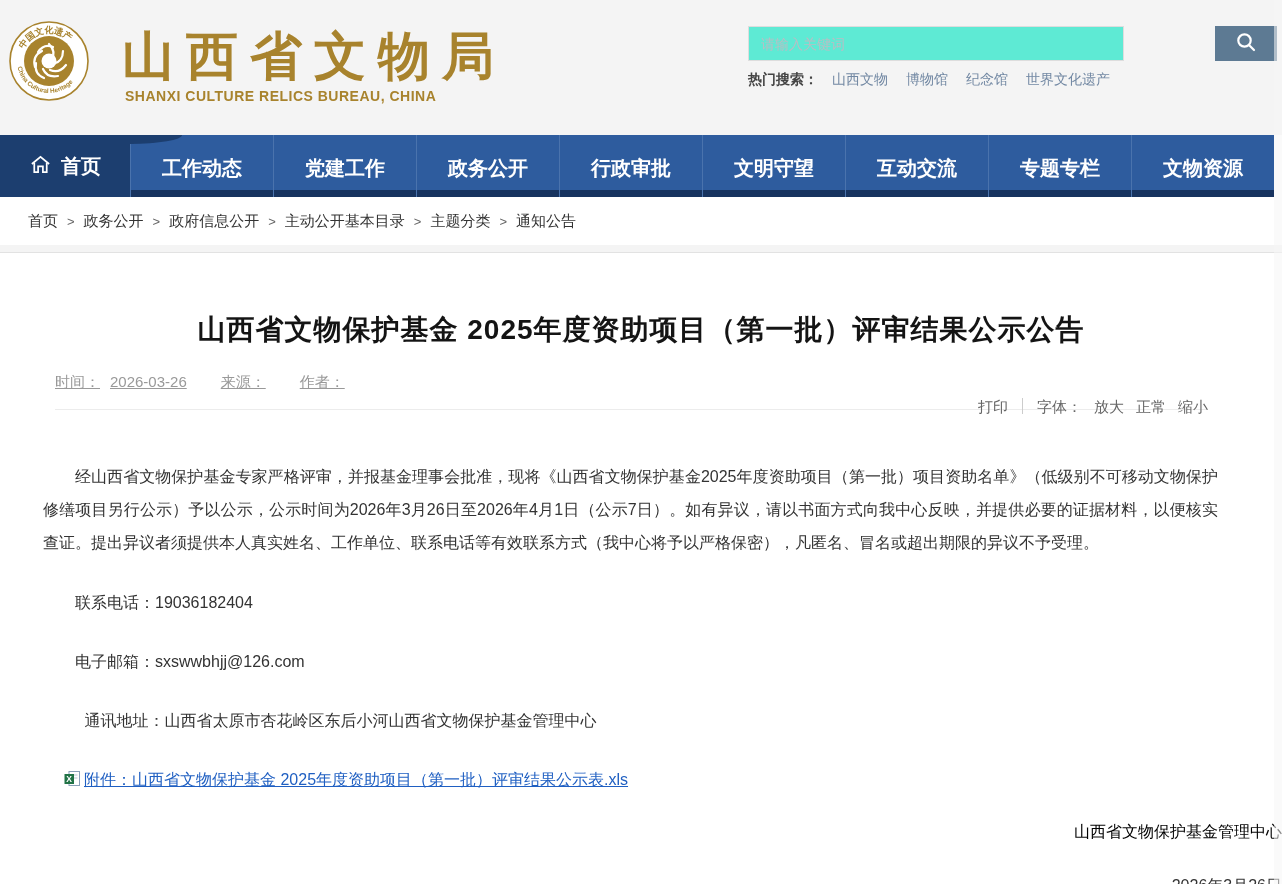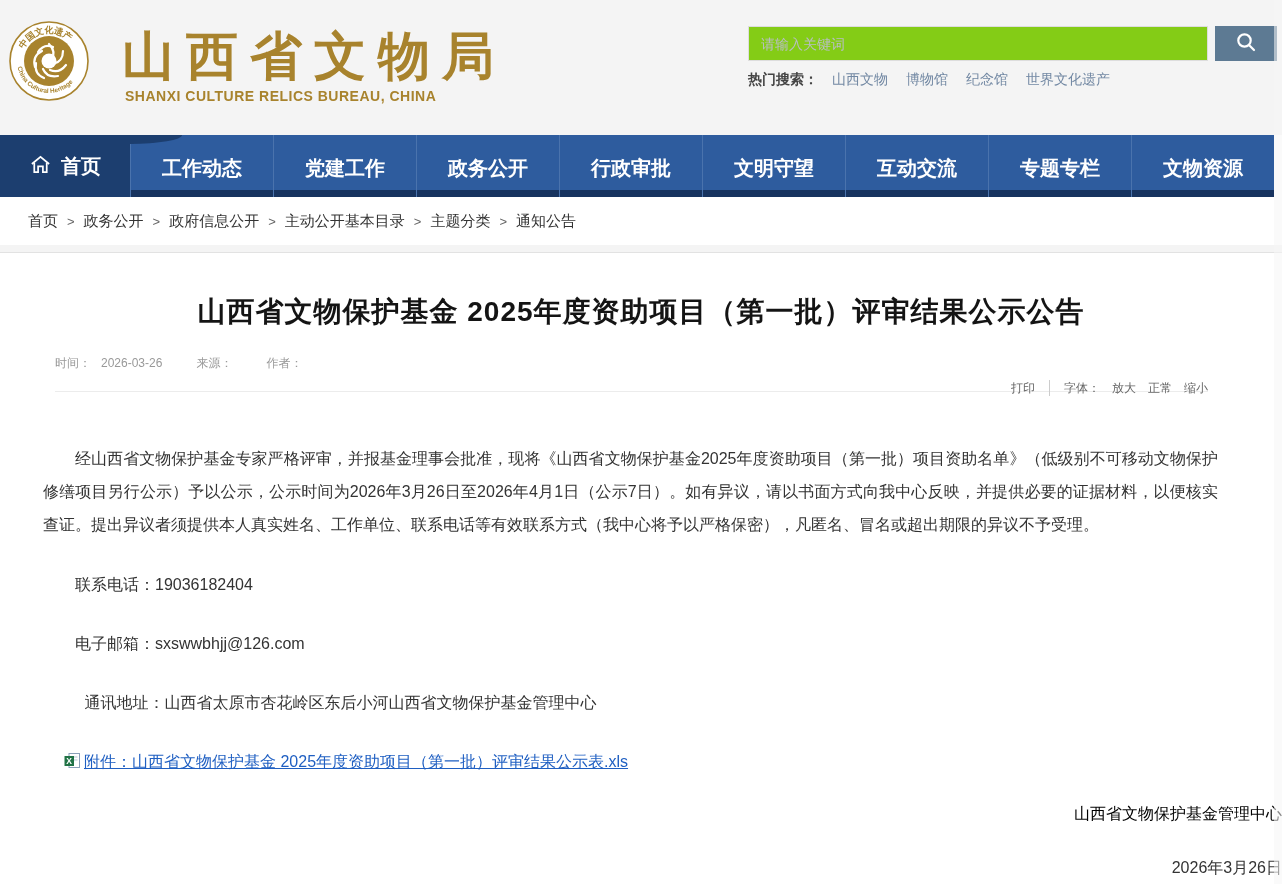--- a/index.html
+++ b/index.html
@@ -4,21 +4,21 @@
 <style>
   * { margin:0; padding:0; box-sizing:border-box; }
   html,body { width:1282px; height:884px; background:#fff; font-family:"Liberation Sans","DejaVu Sans",sans-serif; }
   .page { position:relative; width:1282px; height:884px; overflow:hidden; background:#fff; }
 
   
   .header { position:relative; width:1282px; height:135px; background:#f4f4f4; }
   .logo { position:absolute; left:8px; top:12px; width:82px; height:98px; }
   .site-title { position:absolute; left:122px; top:22px; font-family:"Liberation Serif","DejaVu Serif",serif; font-weight:bold; font-size:52px; letter-spacing:12px; color:#a8832d; white-space:nowrap; }
   .site-subtitle { position:absolute; left:125px; top:88px; font-size:14px; font-weight:bold; color:#a8832d; letter-spacing:0.5px; white-space:nowrap; }
-  .search-input { position:absolute; left:748px; top:26px; width:460px; height:35px; border:1px solid #ddd; background:#84cc16; padding:0 12px; font-size:14px; color:#333; outline:none; }
+  .search-input { position:absolute; left:748px; top:26px; width:376px; height:35px; border:1px solid #ddd; background:#5eead4; padding:0 12px; font-size:14px; color:#333; outline:none; }
   .search-input::placeholder { color:#b9bec4; }
   .search-btn { position:absolute; left:1215px; top:26px; width:62px; height:35px; background:#5d7a93; border:none; cursor:pointer; display:flex; align-items:center; justify-content:center; }
   .hot-row { position:absolute; left:748px; top:71px; font-size:14px; display:flex; align-items:center; }
   .hot-label { color:#444; font-weight:bold; margin-right:14px; }
   .hot-link { color:#7288a3; margin-right:18px; cursor:pointer; text-decoration:none; }
 
   
   .nav { position:absolute; left:0; top:135px; width:1274px; height:62px; background:#2e5c9e; }
   .nav-strip { position:absolute; left:0; bottom:0; width:100%; height:7px; background:#17335f; }
   .nav-home { position:absolute; left:0; top:0; width:130px; height:62px; background:#1c3e6f; display:flex; align-items:center; justify-content:center; gap:9px; cursor:pointer; z-index:2; }
@@ -28,22 +28,22 @@
   .nav-item { flex:1; display:flex; align-items:center; justify-content:center; color:#fff; font-size:20px; font-weight:bold; border-left:1px solid #4a73ad; cursor:pointer; }
 
   
   .crumb-row { position:absolute; left:0; top:197px; width:1282px; height:48px; background:#fff; display:flex; align-items:center; padding-left:28px; font-size:15px; color:#333; }
   .crumb-item { color:#333; cursor:pointer; text-decoration:none; }
   .crumb-sep { color:#666; margin:0 9px; font-size:13px; }
   .gray-band { position:absolute; left:0; top:245px; width:1282px; height:8px; background:#f4f4f4; border-bottom:1px solid #e2e2e2; }
 
   
   .article { position:absolute; left:0; top:254px; width:1282px; height:630px; background:#fff; }
-  .art-title { text-align:center; margin-top:39px; font-size:28px; font-weight:bold; color:#141414; letter-spacing:1px; }
-  .meta-row { position:relative; margin:24px 74px 0 55px; height:20px; font-size:12px; color:#999; border-bottom:0; }
+  .art-title { text-align:center; margin-top:57px; font-size:28px; font-weight:bold; color:#141414; letter-spacing:1px; }
+  .meta-row { position:relative; margin:24px 74px 0 55px; height:20px; font-size:15px; color:#999; border-bottom:0;text-decoration:underline; }
   .meta-left span { margin-right:10px; }
   .meta-left .gap { margin-right:34px; }
   .meta-right { position:absolute; right:0; top:0; color:#666; display:flex; align-items:flex-start;margin-top:25px; }
   .meta-right .m-link { cursor:pointer; color:#666; }
   .meta-right .divider { width:1px; height:16px; background:#ccc; margin:0 14px; }
   .meta-right .font-opt { margin-left:12px; cursor:pointer; color:#666; }
   .meta-sep { margin:16px 74px 0 55px; border-bottom:1px solid #ececec; }
 
   .body-wrap { margin:0 64px 0 43px; font-size:16px; color:#333; }
   .para-main { margin-top:50px; line-height:33px; text-indent:2em; text-align:justify; }

